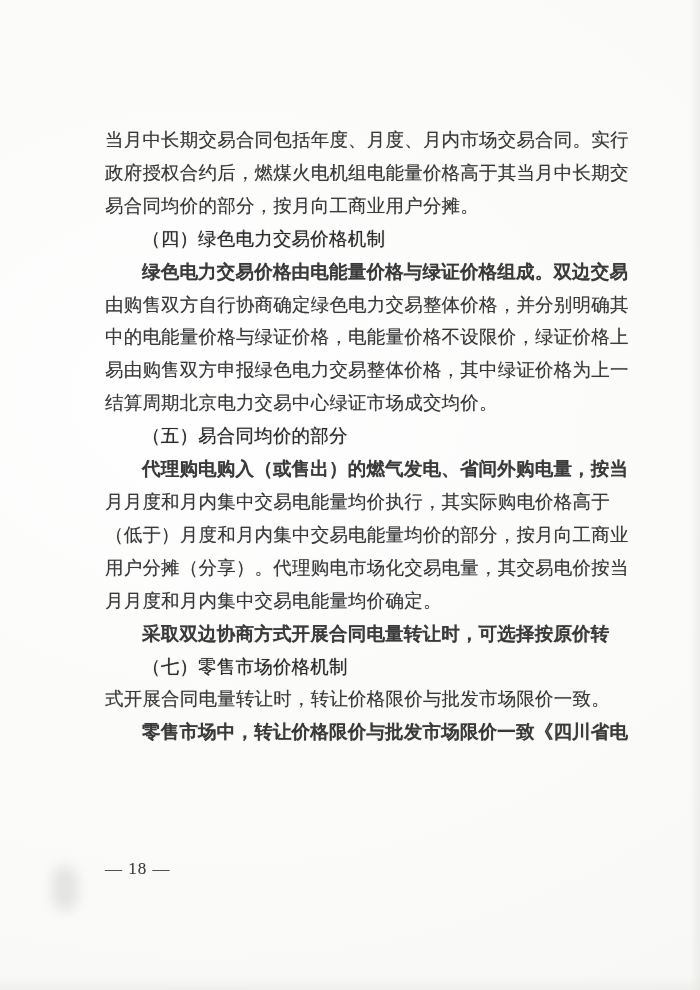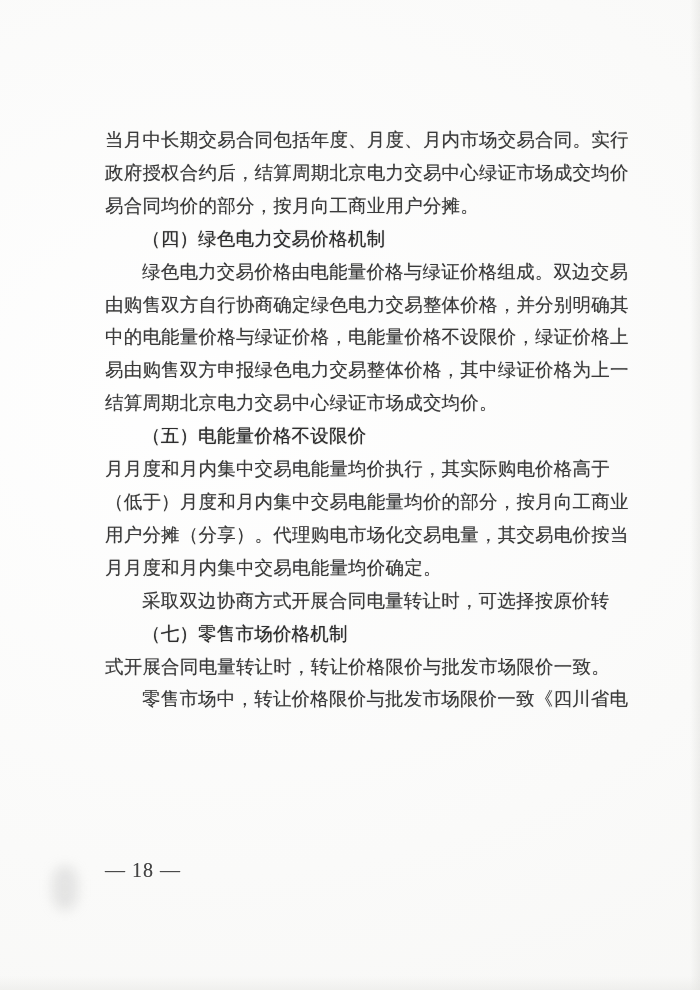--- a/index.html
+++ b/index.html
@@ -30,31 +30,32 @@
   }
   .ln {
     font-size: 18.5px;
     line-height: 32.9px;
     white-space: nowrap;
     letter-spacing: 0.2px;
     text-shadow: 0 0 0.7px rgba(60,60,60,0.55);
   }
   .indent {
     text-indent: 2em;
+    font-weight: bold;
   }
   .heading {
     font-weight: 400;
     color: #2e2e2e;
     text-shadow: 0 0 0.9px rgba(40,40,40,0.7);
   }
   .page-number {
     position: absolute;
     top: 859px;
     left: 105px;
-    font-size: 20px;
+    font-size: 17px;
     color: #444;
     letter-spacing: 1px;
     text-shadow: 0 0 0.6px rgba(60,60,60,0.5);
   }
   
   .smudge-a {
     position: absolute;
     left: 52px;
     top: 866px;
     width: 26px;
@@ -81,31 +82,32 @@
   }
 </style>
 </head>
 <body>
 
 <div class="page">
 
   <main class="content">
 
     <div class="ln">当月中长期交易合同包括年度、月度、月内市场交易合同。实行</div>
-    <div class="ln">政府授权合约后，结算周期北京电力交易中心绿证市场成交均价</div>
+    <div class="ln">政府授权合约后，燃煤火电机组电能量价格高于其当月中长期交</div>
     <div class="ln">易合同均价的部分，按月向工商业用户分摊。</div>
 
     <div class="ln heading indent">（四）绿色电力交易价格机制</div>
     <div class="ln indent">绿色电力交易价格由电能量价格与绿证价格组成。双边交易</div>
     <div class="ln">由购售双方自行协商确定绿色电力交易整体价格，并分别明确其</div>
     <div class="ln">中的电能量价格与绿证价格，电能量价格不设限价，绿证价格上</div>
     <div class="ln">易由购售双方申报绿色电力交易整体价格，其中绿证价格为上一</div>
     <div class="ln">结算周期北京电力交易中心绿证市场成交均价。</div>
 
-    <div class="ln heading indent">（五）电能量价格不设限价</div>
+    <div class="ln heading indent">（五）易合同均价的部分</div>
+    <div class="ln indent">代理购电购入（或售出）的燃气发电、省间外购电量，按当</div>
     <div class="ln">月月度和月内集中交易电能量均价执行，其实际购电价格高于</div>
     <div class="ln">（低于）月度和月内集中交易电能量均价的部分，按月向工商业</div>
     <div class="ln">用户分摊（分享）。代理购电市场化交易电量，其交易电价按当</div>
     <div class="ln">月月度和月内集中交易电能量均价确定。</div>
 
     <div class="ln indent">采取双边协商方式开展合同电量转让时，可选择按原价转</div>
     <div class="ln heading indent">（七）零售市场价格机制</div>
 
     <div class="ln">式开展合同电量转让时，转让价格限价与批发市场限价一致。</div>
     <div class="ln indent">零售市场中，转让价格限价与批发市场限价一致《四川省电</div>

